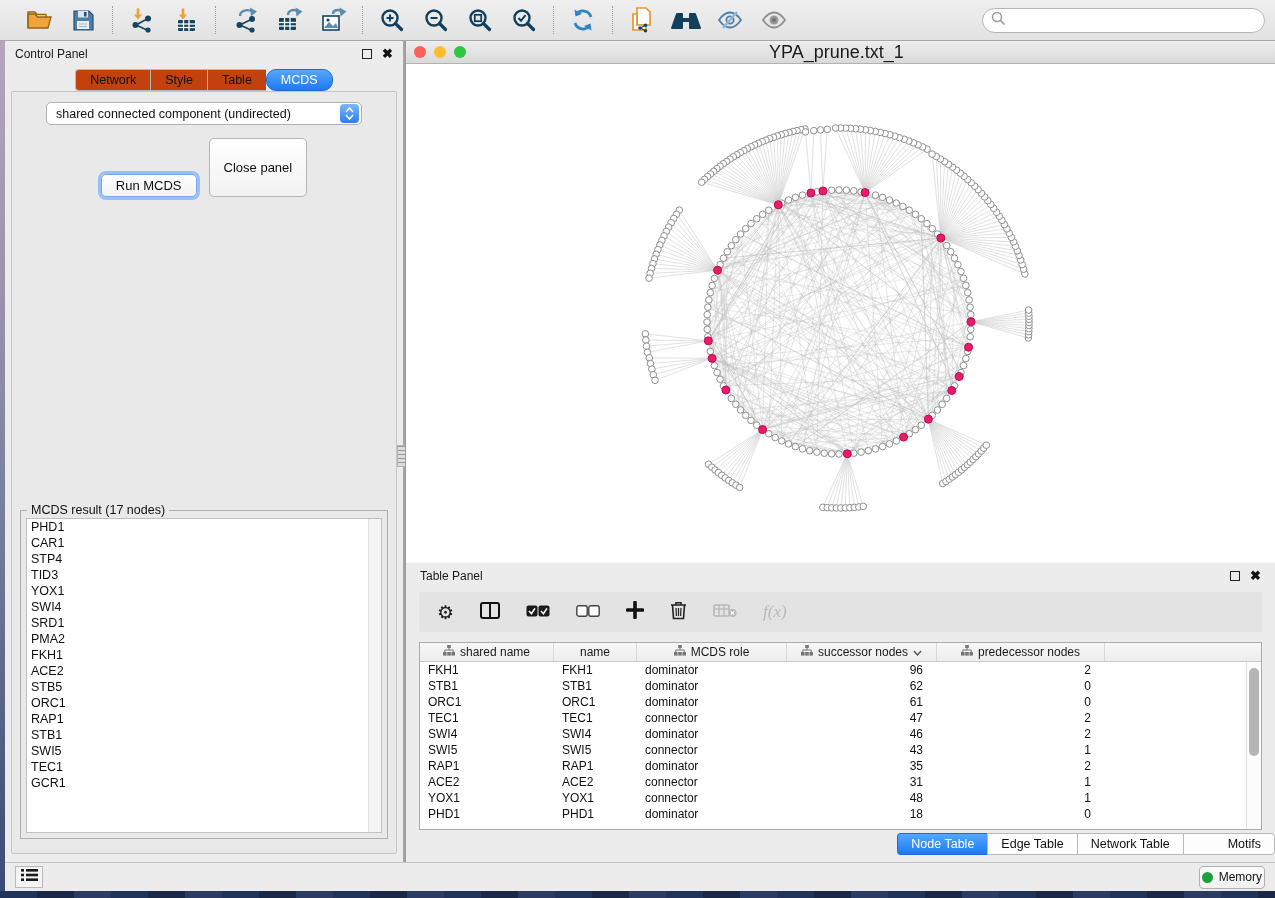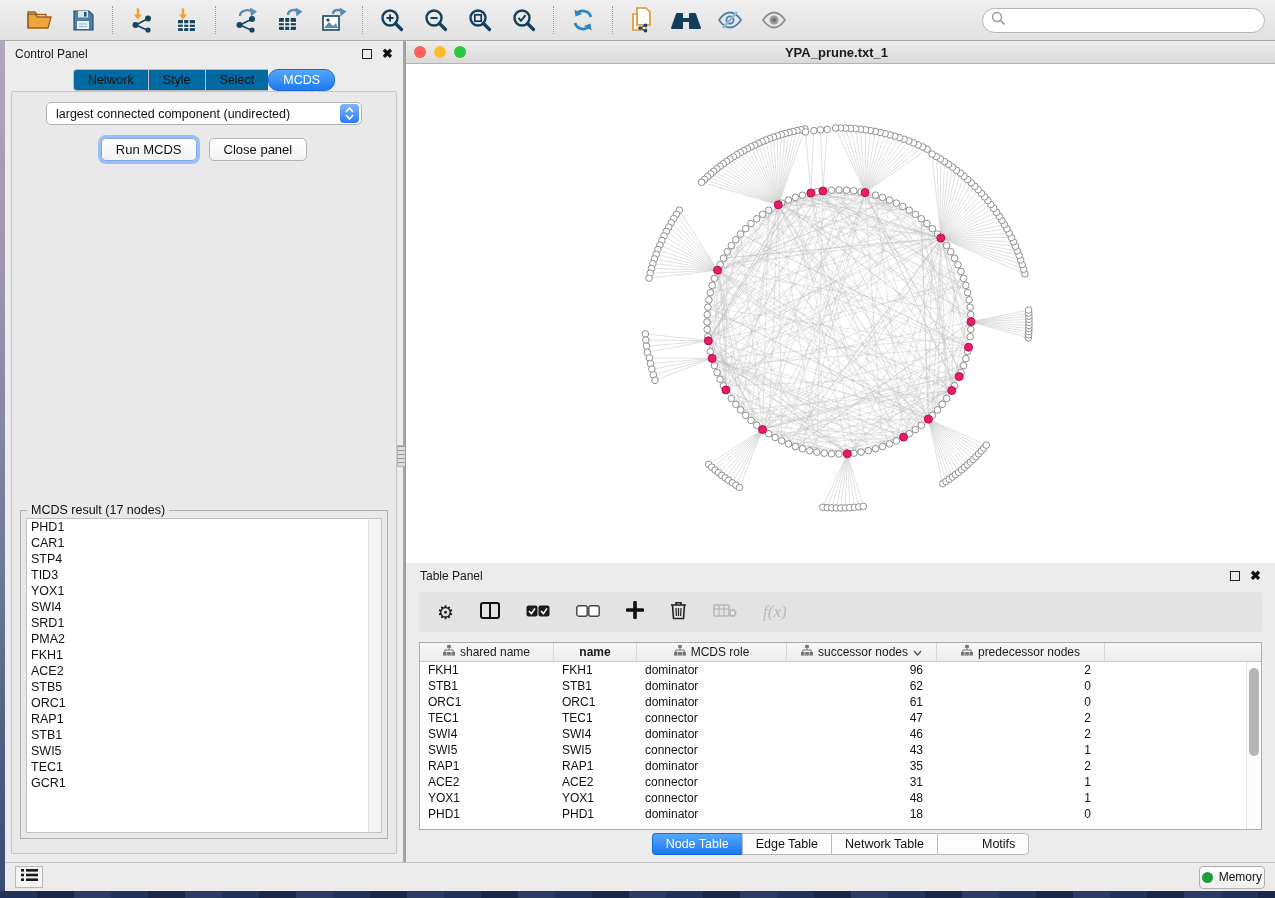--- a/index.html
+++ b/index.html
@@ -27,39 +27,39 @@
 
   
   .control-panel { position:absolute; left:5px; top:41px; width:398px; height:821px; background:#ececec; }
   .cp-header { height:26px; display:flex; align-items:center; padding:0 10px; }
   .panel-title { font-size:12px; color:#1a1a1a; }
   .win-btns { margin-left:auto; display:flex; align-items:center; gap:10px; }
   .float-btn { width:10px; height:10px; border:1.5px solid #222; background:transparent; cursor:pointer; }
   .close-btn { font-size:13px; font-weight:bold; color:#111; cursor:pointer; line-height:10px; }
 
   .cp-tabs { display:flex; justify-content:center; position:relative; z-index:2; margin-top:2px; }
-  .cp-tab { font-size:12.5px; padding:3px 14px; background:#0369a1; border:1px solid #b9b9b9; border-right:none;
+  .cp-tab { font-size:12.5px; padding:3px 14px; background:#c2410c; border:1px solid #b9b9b9; border-right:none;
     color:#111; cursor:pointer; }
   .cp-tab:first-child { border-radius:4px 0 0 4px; }
   .cp-tab:last-child { border-right:1px solid #b9b9b9; border-radius:0 4px 4px 0; }
   .cp-tab.selected { background:linear-gradient(#55a8fd,#1e79f2); color:#fff; border-color:#1b6ada;border-radius:10px; }
 
   .cp-body { position:absolute; left:6px; right:6px; top:50px; bottom:8px;
     background:#e9e9e9; border:1px solid #c6c6c6; border-radius:2px; }
   .opt-label { text-align:center; font-size:13px; color:#111; margin-top:22px; }
   .dropdown { margin:10px auto 0; width:316px; height:23px; background:#fff; border:1px solid #b2b2b2;
     border-radius:5px; display:flex; align-items:center; cursor:pointer; }
   .dropdown-value { flex:1; font-size:12.5px; color:#111; padding-left:9px; white-space:nowrap; overflow:hidden; }
   .dropdown-stepper { width:19px; height:19px; margin-right:2px; border-radius:4px;
     background:linear-gradient(#7db8fd,#2e7cf6); display:flex; flex-direction:column; align-items:center; justify-content:center; gap:1px; }
   .dropdown-stepper svg { display:block; }
   .cp-buttons { display:flex; justify-content:center; gap:12px; margin-top:13px; }
   .mac-btn { font-size:13px; font-family:inherit; color:#111; background:linear-gradient(#ffffff,#f2f2f2);
     border:1px solid #b4b4b4; border-radius:5px; padding:3px 14px; cursor:pointer; }
-  .mac-btn.focused { box-shadow:0 0 0 3px rgba(100,165,255,.6); border-color:#7aa8e8; }
+  .mac-btn.focused { box-shadow:0 0 0 3px rgba(100,165,255,.6); border-color:#7aa8e8;margin-top:36px; }
 
   .groupbox { position:absolute; left:8px; right:8px; top:418px; bottom:14px; border:1px solid #b0b0b0; }
   .groupbox-legend { position:absolute; top:-8px; left:6px; background:#e9e9e9; padding:0 4px; font-size:12.5px; color:#111; }
   .result-list { position:absolute; left:5px; right:5px; top:7px; bottom:5px; background:#fff;
     border:1px solid #c0c0c0; overflow:hidden; }
   .result-scroll { position:absolute; top:0; right:0; bottom:0; width:13px; background:#f4f4f4; border-left:1px solid #e0e0e0; }
   .result-item { font-size:12.5px; color:#111; line-height:16px; padding-left:4px; }
 
   
   .splitter { position:absolute; left:403px; top:41px; width:2px; height:821px; background:#a5a5a5; }
@@ -67,21 +67,21 @@
     border:1px solid #b5b5b5; cursor:col-resize;
     background-image:linear-gradient(#999 1px,transparent 1px); background-size:100% 4px; background-position:0 4px; background-repeat:repeat-y; }
 
   
   .net-window { position:absolute; left:405px; top:41px; width:870px; height:522px; background:#fff;
     border-left:1px solid #9a9a9a; }
   .net-titlebar { height:23px; background:linear-gradient(#eeeeee,#d9d9d9); border-bottom:1px solid #b2b2b2;
     display:flex; align-items:center; padding:0 8px; position:relative; }
   .traffic { width:12px; height:12px; border-radius:50%; margin-right:8px; cursor:pointer; }
   .t-red { background:#ff5f57; } .t-yellow { background:#febc2e; } .t-green { background:#2ac840; }
-  .net-title { position:absolute; left:0; right:8px; text-align:center; font-size:13px; font-weight:bold; color:#1a1a1a; pointer-events:none; }
+  .net-title { position:absolute; left:0; right:8px; text-align:center; font-size:18px; font-weight:normal; color:#1a1a1a; pointer-events:none; }
   .net-canvas { position:relative; width:100%; height:498px; background:#fff; }
   .net-canvas svg { display:block; }
 
   
   .table-panel { position:absolute; left:405px; top:563px; width:870px; height:299px; background:#ececec; border-left:1px solid #9a9a9a; }
   .tp-header { height:25px; display:flex; align-items:center; padding:0 14px; }
   .tp-toolbar { margin:4px 13px 0; height:40px; background:#e3e3e3; border-radius:3px;
     display:flex; align-items:center; gap:26px; padding:0 18px; }
   .tp-tool { display:flex; align-items:center; justify-content:center; cursor:pointer; }
   .tp-tool.disabled { cursor:default; }
@@ -93,21 +93,21 @@
   .th-cell { display:flex; align-items:center; justify-content:center; gap:5px; font-size:12px; color:#1a1a1a;
     border-right:1px solid #d8d8d8; overflow:hidden; cursor:pointer; }
   .th-cell:last-child { border-right:none; }
   .tp-rows { position:absolute; left:0; right:15px; top:19px; bottom:0; }
   .t-row { display:flex; height:16px; }
   .t-cell { font-size:12px; color:#111; line-height:16px; padding:0 8px; white-space:nowrap; overflow:hidden; }
   .t-cell.num { text-align:right; padding-right:14px; }
   .tp-vscroll { position:absolute; right:0; top:19px; bottom:0; width:15px; background:#fcfcfc; border-left:1px solid #e2e2e2; }
   .tp-thumb { position:absolute; left:2px; right:2px; top:6px; height:88px; background:#b5b5b5; border-radius:6px; }
 
-  .tp-tabs { position:absolute; left:0; right:0; top:270px; display:flex; justify-content:center; }
+  .tp-tabs { position:absolute; left:0; right:0; top:270px; display:flex; justify-content:flex-end; }
   .tp-tab { font-size:12.5px; padding:3px 13px; background:#fdfdfd; border:1px solid #b9b9b9; border-right:none; color:#111; cursor:pointer; }
   .tp-tab:first-child { border-radius:4px 0 0 4px; }
   .tp-tab:last-child { border-right:1px solid #b9b9b9; border-radius:0 4px 4px 0;padding-left:44px; }
   .tp-tab.selected { background:linear-gradient(#55a8fd,#1e79f2); color:#fff; border-color:#1b6ada; }
 
   
   .status-bar { position:absolute; left:5px; top:862px; width:1270px; height:29px; background:#ececec;
     border-top:1px solid #c2c2c2; display:flex; align-items:center; padding:0 10px; }
   .status-left-btn { width:28px; height:22px; background:#f4f4f4; border:1px solid #b9b9b9;
     display:flex; align-items:center; justify-content:center; cursor:pointer; }
@@ -344,26 +344,26 @@
   <div class="cp-header">
     <span class="panel-title">Control Panel</span>
     <span class="win-btns">
       <span class="float-btn"></span>
       <span class="close-btn">✖</span>
     </span>
   </div>
   <div class="cp-tabs">
       <span class="cp-tab">Network</span>
       <span class="cp-tab">Style</span>
-      <span class="cp-tab">Select</span>
+      <span class="cp-tab">Table</span>
       <span class="cp-tab selected">MCDS</span>
     </div>
   <div class="cp-body">
     <div class="dropdown">
-      <span class="dropdown-value">largest connected component (undirected)</span>
+      <span class="dropdown-value">shared connected component (undirected)</span>
       <span class="dropdown-stepper">
         <svg width="9" height="6" viewBox="0 0 9 6">
             <path d="M1 5l3.5-4L8 5" fill="none" stroke="#fff" stroke-width="1.6"></path>
           </svg>
         <svg width="9" height="6" viewBox="0 0 9 6">
             <path d="M1 1l3.5 4L8 1" fill="none" stroke="#fff" stroke-width="1.6"></path>
           </svg>
       </span>
     </div>
     <div class="cp-buttons">
@@ -1267,21 +1267,21 @@
               <g fill="#777">
                 <rect x="4.2" y="0" width="3.6" height="3"></rect>
                 <rect x="0" y="7" width="3.6" height="3.6"></rect>
                 <rect x="4.2" y="7" width="3.6" height="3.6"></rect>
                 <rect x="8.4" y="7" width="3.6" height="3.6"></rect>
               </g>
               <path d="M6 3v2M1.8 7V5h8.4v2" fill="none" stroke="#777" stroke-width="1"></path>
             </svg></span>
           <span>shared name</span>
         </div>
-        <div class="th-cell" style="width: 83px; font-weight: bold;">
+        <div class="th-cell" style="width: 83px;">
           <span>name</span>
         </div>
         <div class="th-cell" style="width: 150px;">
           <span><svg width="12" height="11" viewBox="0 0 12 11">
               <g fill="#777">
                 <rect x="4.2" y="0" width="3.6" height="3"></rect>
                 <rect x="0" y="7" width="3.6" height="3.6"></rect>
                 <rect x="4.2" y="7" width="3.6" height="3.6"></rect>
                 <rect x="8.4" y="7" width="3.6" height="3.6"></rect>
               </g>

